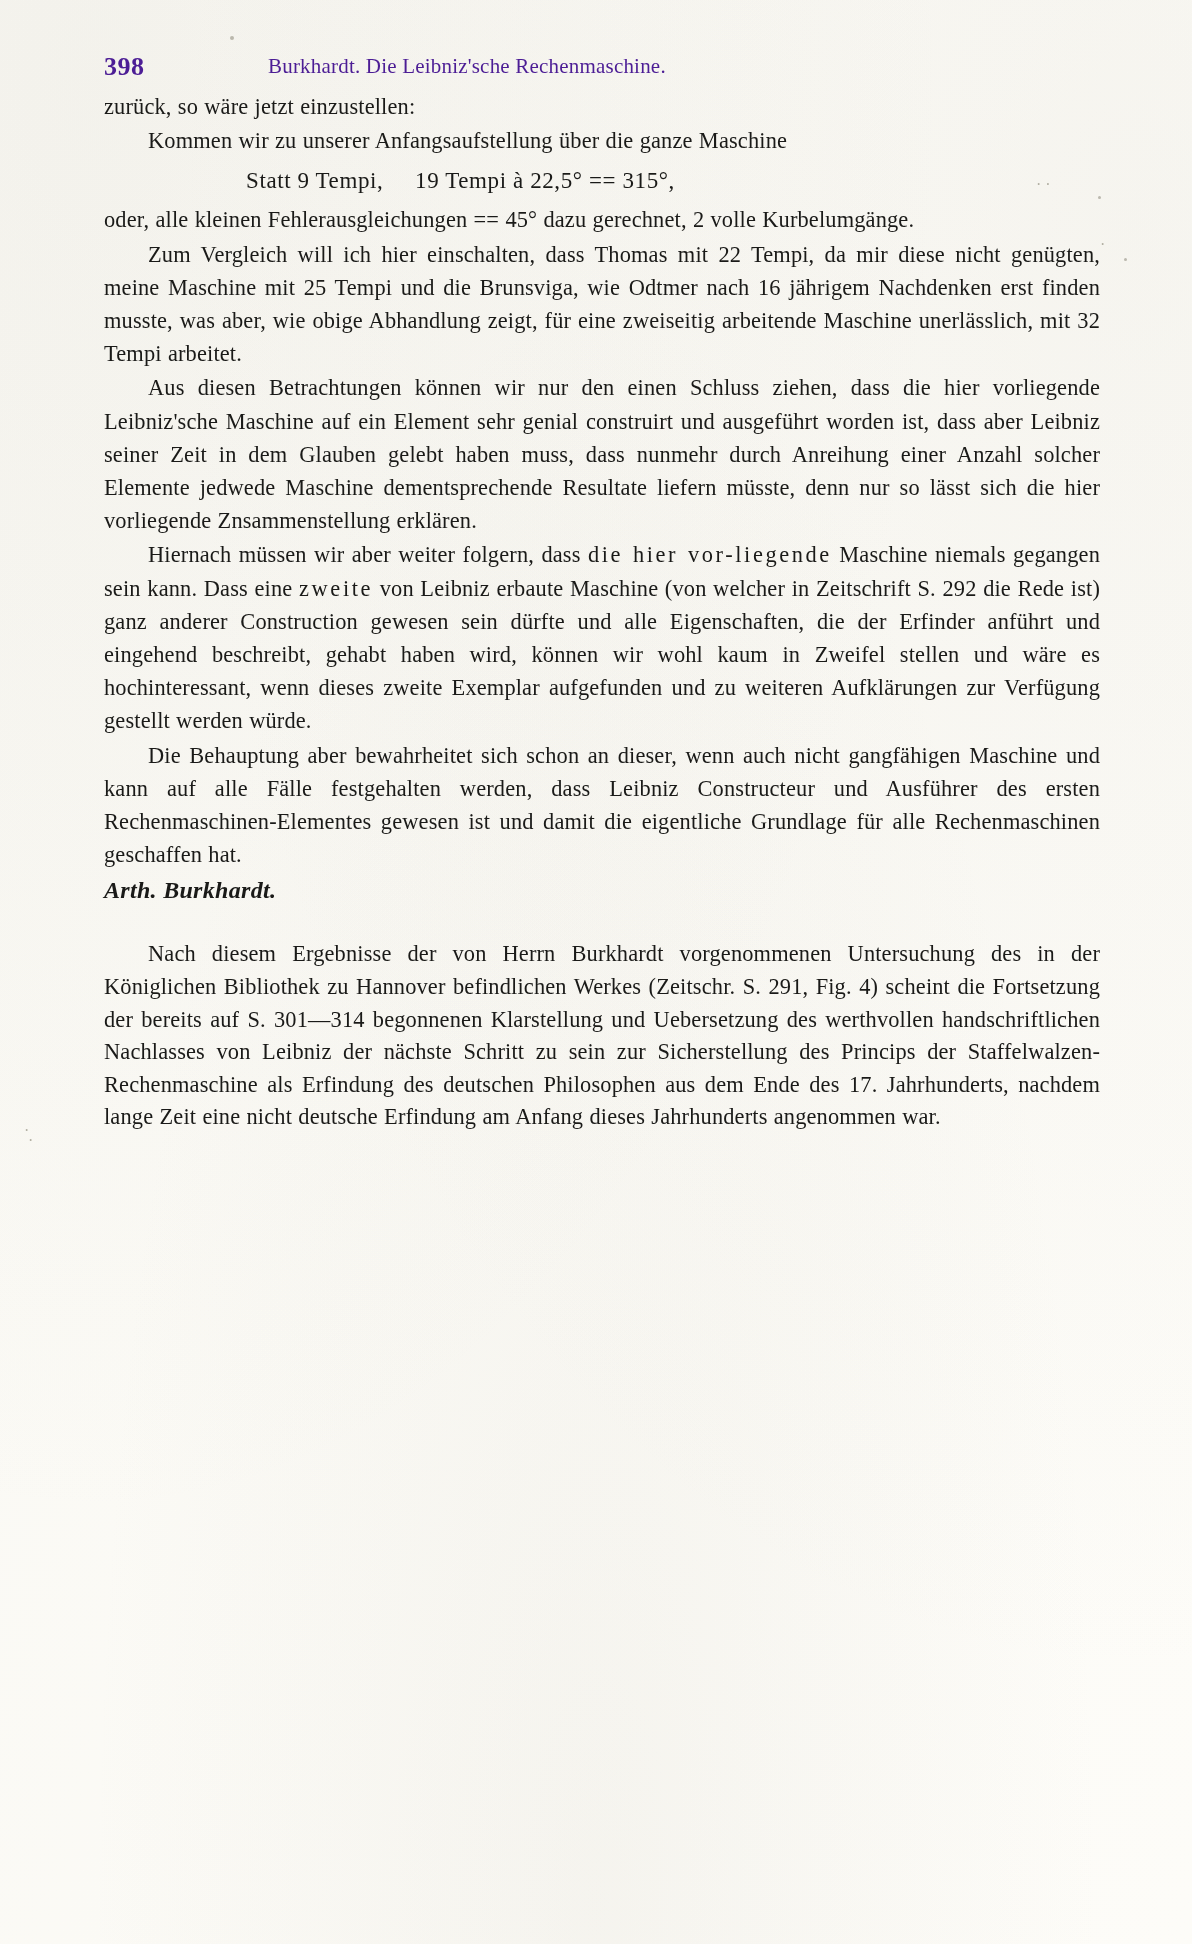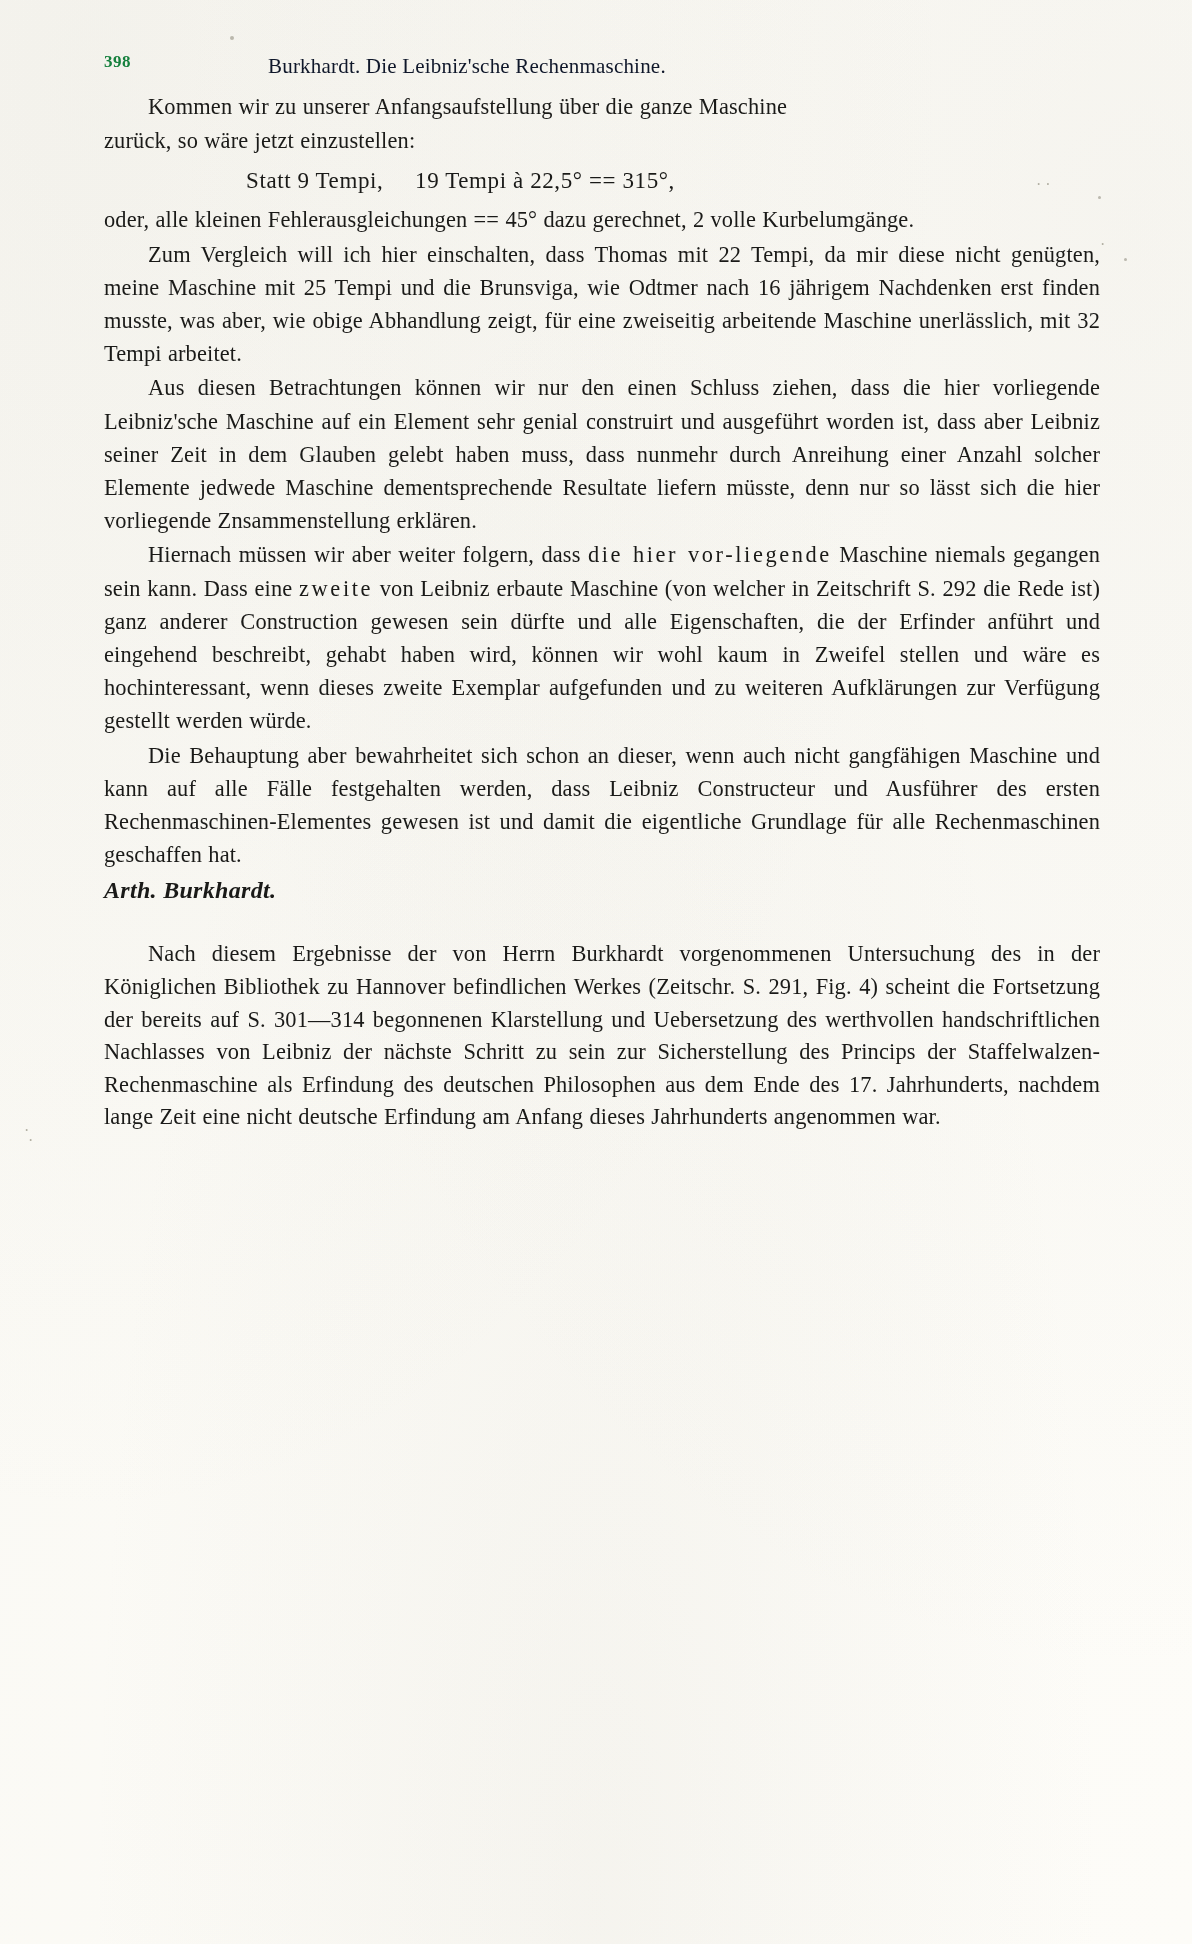--- a/index.html
+++ b/index.html
@@ -40,33 +40,33 @@
   .runhead {
     position: relative;
     height: 46px;
     font-size: 21.5px;
     letter-spacing: 0.2px;
   }
   .folio {
     position: absolute;
     left: 0;
     top: 8px;
-    font-size: 17px;
+    font-size: 26px;
     font-weight: bold;
     letter-spacing: 0.5px;
-    color: #15803d;
+    color: #4c1d95;
   }
   .runhead-title {
     position: absolute;
     left: 164px;
     top: 10px;
     font-size: 21px;
     font-weight: normal;
     white-space: nowrap;
-    color: #0f172a;
+    color: #4c1d95;
   }
   
   .para {
     font-size: 22.4px;
     line-height: 33.2px;
     text-align: justify;
     text-justify: inter-word;
     margin: 0 0 1px 0;
     letter-spacing: 0.15px;
     word-spacing: 0.5px;
@@ -137,22 +137,22 @@
   <span class="faint-mark" style="left:24px; top:1122px;">·</span>
   <span class="faint-mark" style="left:28px; top:1132px;">·</span>
 
   <div class="content">
 
     <div class="runhead">
       <div class="folio">398</div>
       <div class="runhead-title">Burkhardt.  Die Leibniz'sche Rechenmaschine.</div>
     </div>
 
+    <p class="para"><span>zurück, so wäre jetzt einzustellen:</span></p>
     <p class="para indent"><span>Kommen wir zu unserer Anfangsaufstellung über die ganze Maschine</span></p>
-    <p class="para"><span>zurück, so wäre jetzt einzustellen:</span></p>
 
     <div class="eq-block">
       <div class="eq-line eq-1">Statt 9 Tempi,     19 Tempi à 22,5° == 315°,</div>
     </div>
 
     <p class="para">oder, alle kleinen Fehlerausgleichungen == 45° dazu gerechnet, 2 volle Kurbelumgänge.</p>
 
     <p class="para indent">Zum Vergleich will ich hier einschalten, dass Thomas mit 22 Tempi, da mir diese nicht genügten, meine Maschine mit 25 Tempi und die Brunsviga, wie Odtmer nach 16 jährigem Nachdenken erst finden musste, was aber, wie obige Abhandlung zeigt, für eine zweiseitig arbeitende Maschine unerlässlich, mit 32 Tempi arbeitet.</p>
 
     <p class="para indent">Aus diesen Betrachtungen können wir nur den einen Schluss ziehen, dass die hier vorliegende Leibniz'sche Maschine auf ein Element sehr genial construirt und ausgeführt worden ist, dass aber Leibniz seiner Zeit in dem Glauben gelebt haben muss, dass nunmehr durch Anreihung einer Anzahl solcher Elemente jedwede Maschine dementsprechende Resultate liefern müsste, denn nur so lässt sich die hier vorliegende Znsammenstellung erklären.</p>

